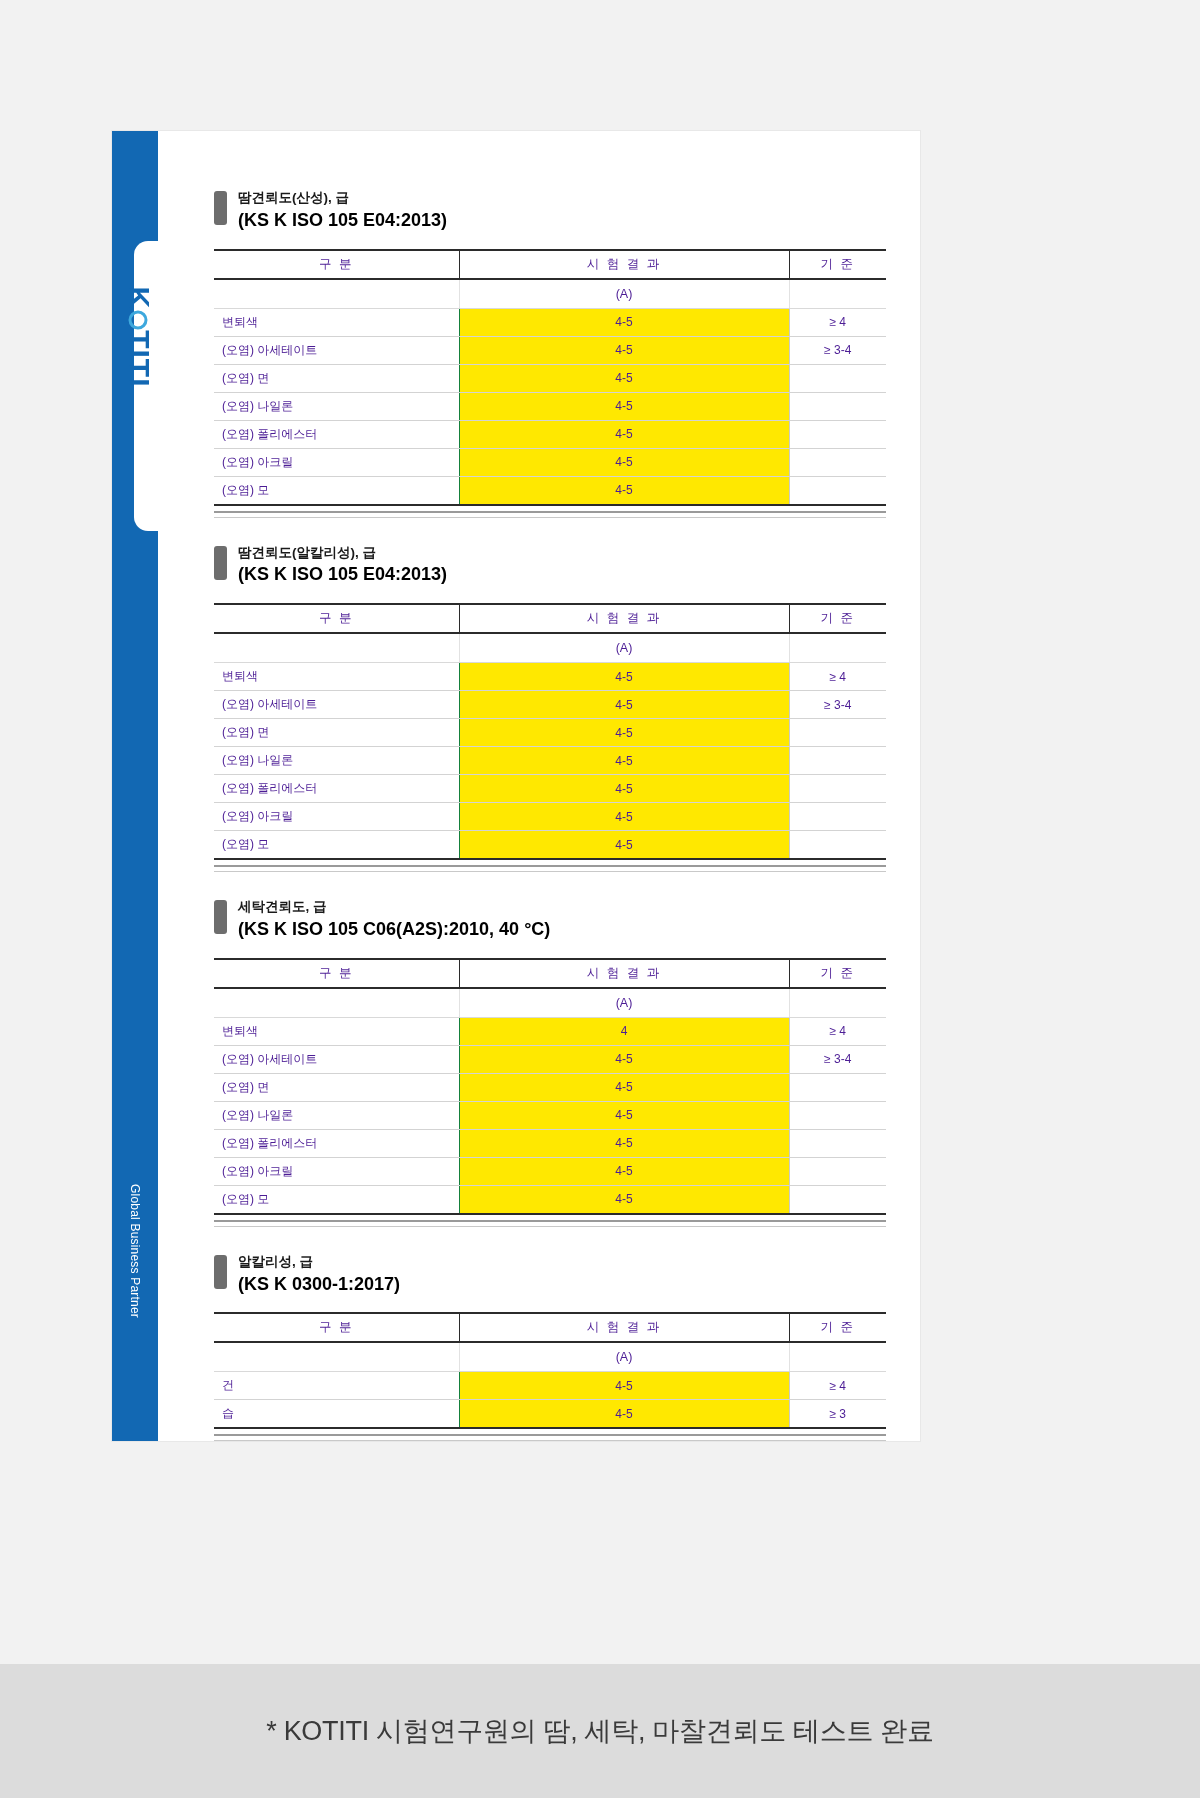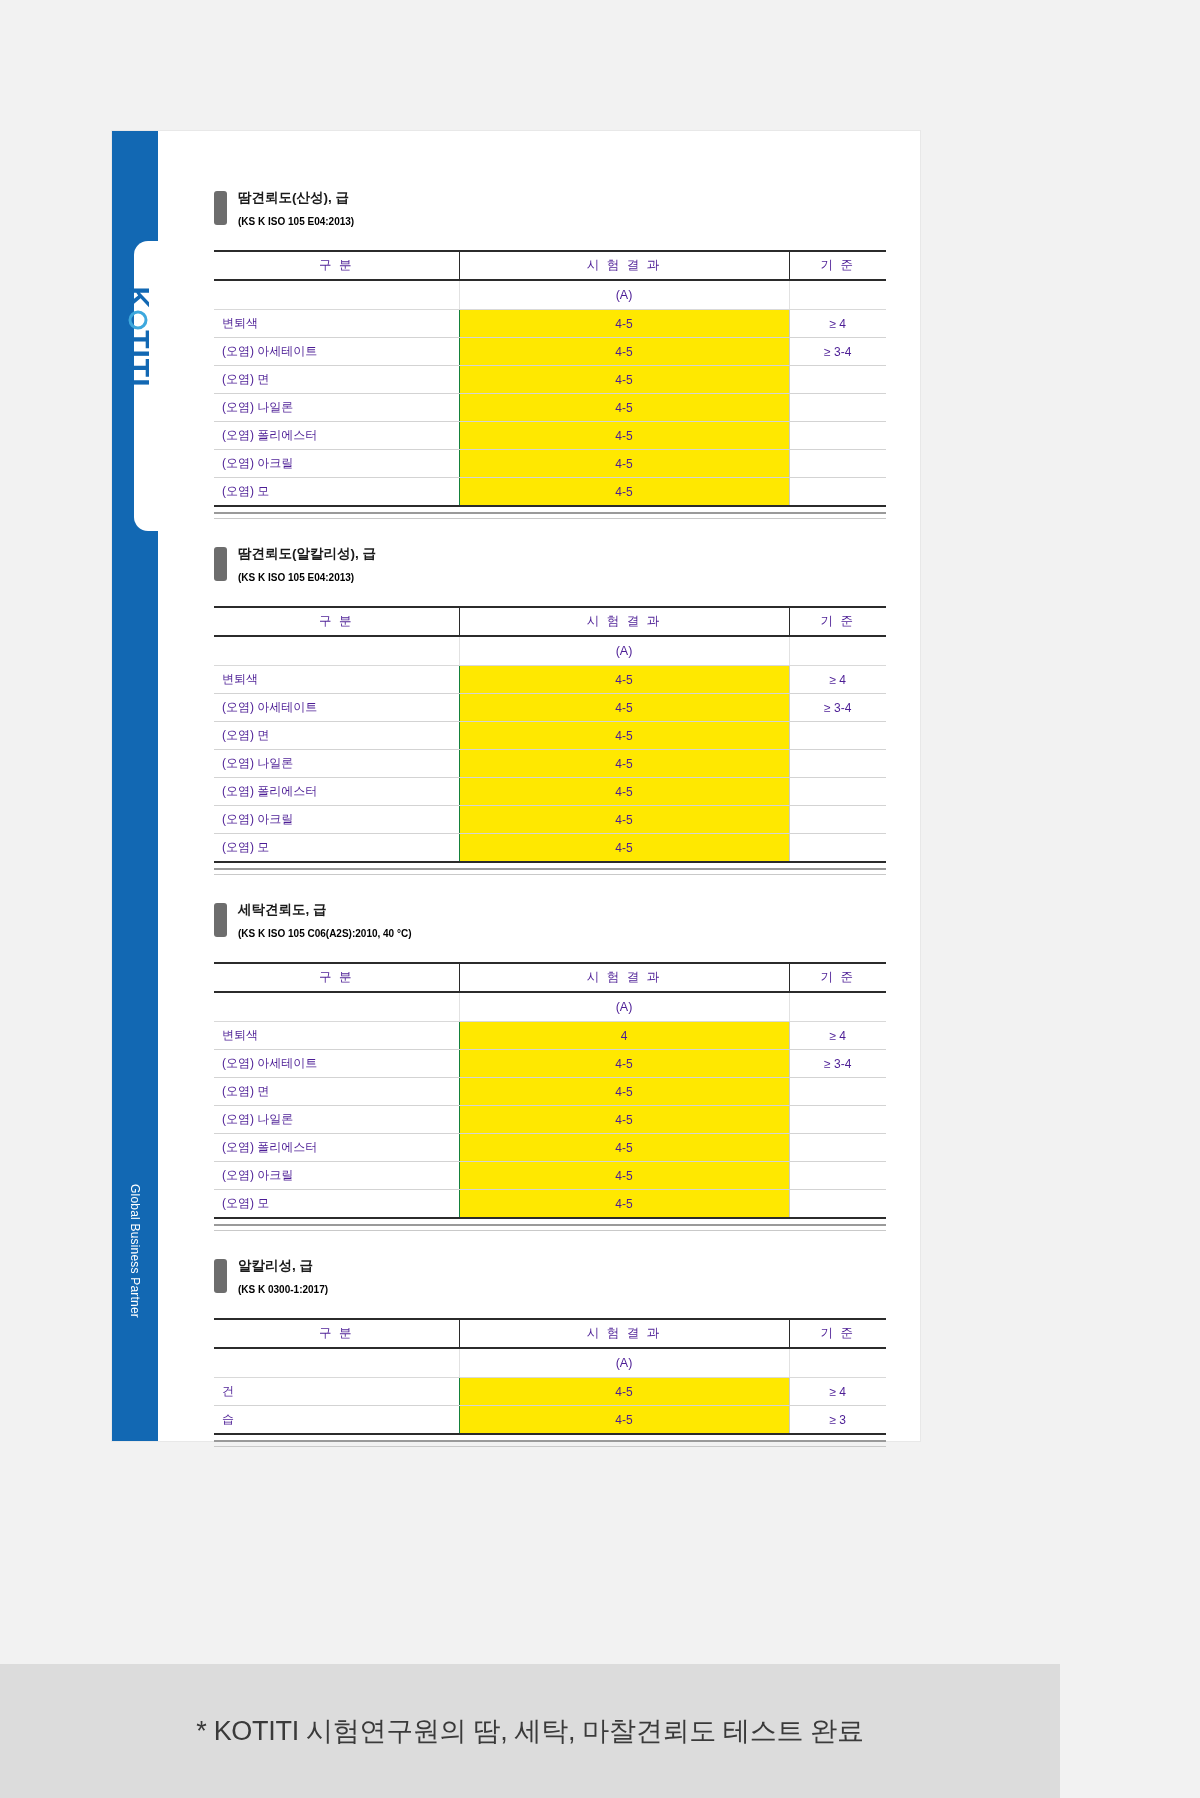--- a/index.html
+++ b/index.html
@@ -59,28 +59,28 @@
   }
 
   
   .content{
     position:absolute;left:102px;top:32px;width:672px;
   }
 
   .section{margin-bottom:0px;}
   .sec-head{
     display:flex;align-items:flex-start;gap:11px;
-    padding-top:26px;padding-bottom:22px;
+    padding-top:26px;padding-bottom:16px;
   }
   .sec-bullet{
     width:13px;height:34px;background:#6d6d6d;border-radius:3px;flex:0 0 auto;margin-top:2px;
   }
   .sec-titles{line-height:1.32;}
   .sec-title{font-size:13.5px;color:#1a1a1a;font-weight:700;}
-  .sec-std{font-size:10px;color:#000;font-weight:700;margin-top:8px;}
+  .sec-std{font-size:18px;color:#000;font-weight:700;margin-top:2px;}
 
   table.kt{
     border-collapse:collapse;width:672px;table-layout:fixed;
     font-size:12px;color:#4c1d95;
   }
   table.kt col.c1{width:245px;}
   table.kt col.c2{width:330px;}
   table.kt col.c3{width:97px;}
 
   table.kt th,table.kt td{padding:0;margin:0;}
@@ -110,21 +110,21 @@
   tr.drow td.c-crit{text-align:center;}
   tr.drow:last-child td{border-bottom:2px solid #2b2b2b;}
 
   .sec-rule{
     width:672px;height:4px;margin-top:5px;
     border-top:2px solid #9a9a9a;border-bottom:1px solid #c9c9c9;
   }
 
   
   .capbar{
-    position:absolute;left:0;top:1664px;width:1060px;height:134px;
+    position:absolute;left:0;top:1664px;width:1200px;height:134px;
     background:#dcdcdc;display:flex;align-items:center;justify-content:center;
   }
   .capbar span{
     font-size:27px;color:#3a3a3a;letter-spacing:-0.3px;
   }
 </style>
 </head>
 <body>
 
 <div class="page-wrap">

